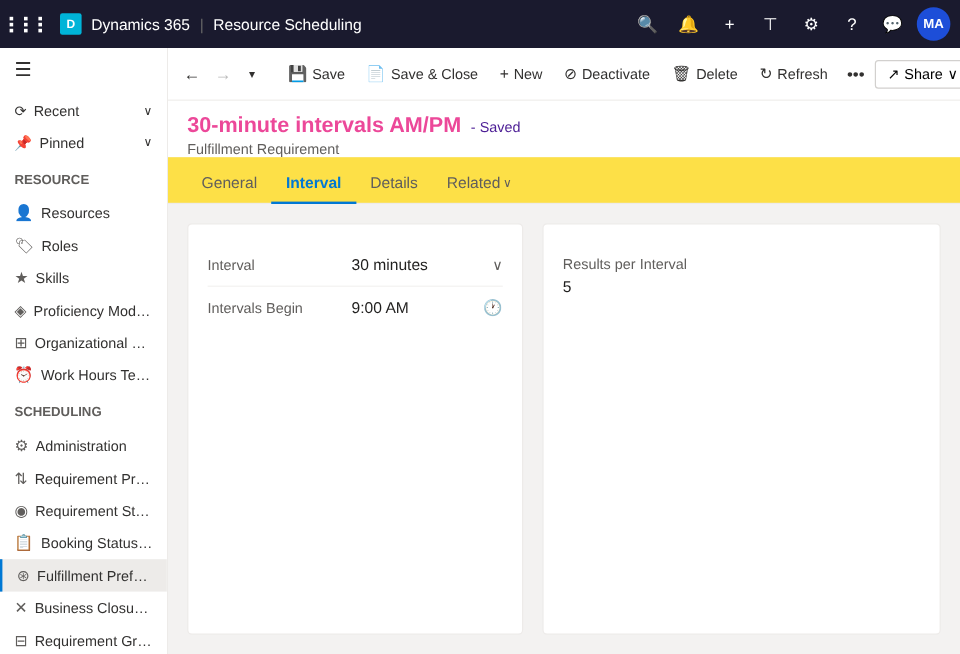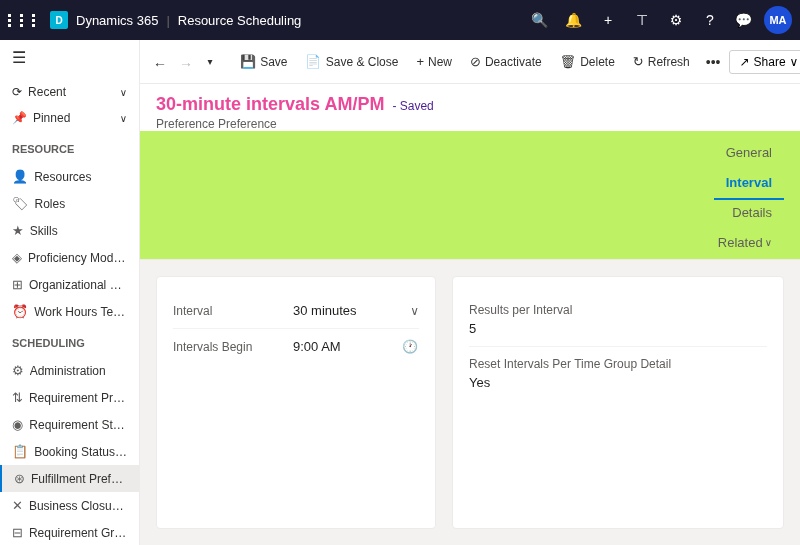--- a/index.html
+++ b/index.html
@@ -190,24 +190,23 @@
     }
     .page-subtitle {
       font-size: 12px; color: #605e5c;
       margin-top: 2px;
     }
 
     
     .tabs {
       display: flex; align-items: flex-end;
       padding: 8px 16px 0;
-      background: #bef264;
+      background: #fde047;
       border-bottom: 1px solid #edebe9;
       flex-shrink: 0;
-      flex-direction: column;
     }
     .tab {
       padding: 6px 12px 8px;
       font-size: 13px; cursor: pointer;
       color: #605e5c;
       border-bottom: 2px solid transparent;
       margin-bottom: -1px;
     }
     .tab.active { color: #0078d4; border-bottom-color: #0078d4; font-weight: 600; }
     .tab-related {
@@ -430,21 +429,21 @@
         </button>
 
       </div>
     </div>
 
     <div class="page-header">
       <div class="page-title-row">
         <span class="page-title">30-minute intervals AM/PM</span>
         <span class="page-saved-badge">- Saved</span>
       </div>
-      <div class="page-subtitle">Preference Preference</div>
+      <div class="page-subtitle">Fulfillment Requirement</div>
     </div>
 
     <div class="tabs">
       <div class="tab">
         <span>General</span>
       </div>
       <div class="tab active">
         <span>Interval</span>
       </div>
       <div class="tab">
@@ -473,21 +472,17 @@
             <span class="clock-icon">🕐</span>
           </div>
         </div>
       </div>
 
       <div class="card card-right">
         <div class="right-field">
           <div class="right-field-label">Results per Interval</div>
           <div class="right-field-value">5</div>
         </div>
-        <div class="right-field">
-          <div class="right-field-label">Reset Intervals Per Time Group Detail</div>
-          <div class="right-field-value">Yes</div>
-        </div>
       </div>
 
     </div>
   </div>
 </div>
 
 </body></html>

